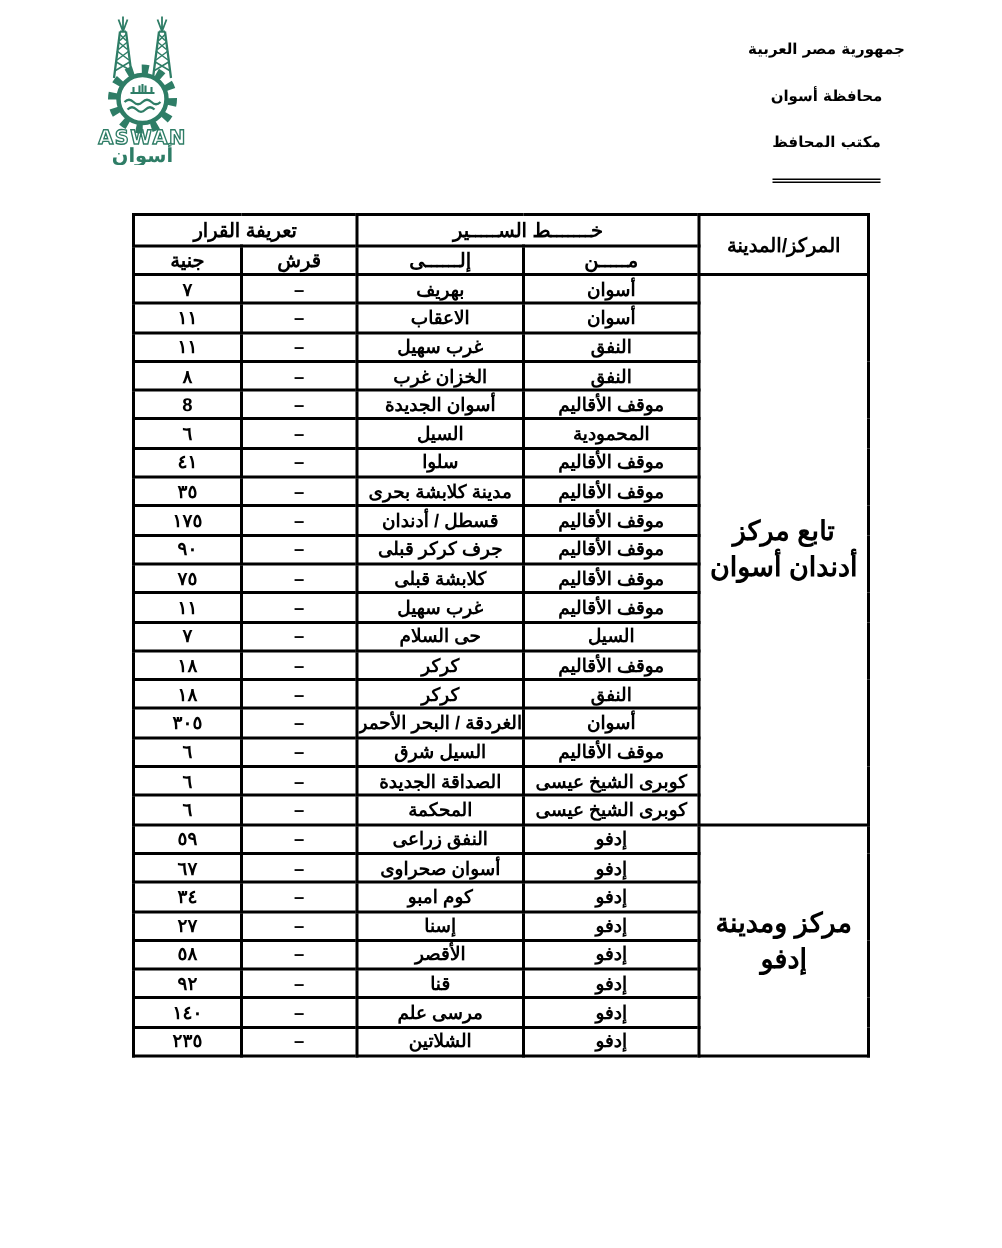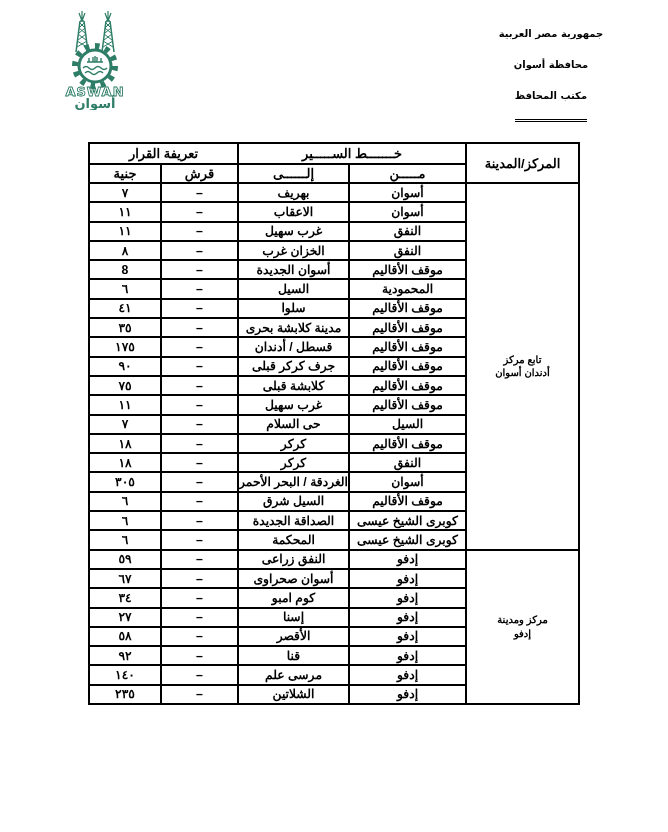--- a/index.html
+++ b/index.html
@@ -35,21 +35,21 @@
     border:2px solid #000;
     font-weight:bold;text-align:center;vertical-align:middle;
     padding:0;overflow:hidden;white-space:nowrap;
   }
   table.tariff thead th{font-size:13px;}
   table.tariff thead tr.r1{height:21px;}
   table.tariff thead tr.r2{height:19px;}
   table.tariff tbody tr{height:19.3px;}
   table.tariff tbody td{font-size:12.3px;}
   table.tariff td.group-cell{
-    font-size:10px;line-height:1.35;white-space:normal;
+    font-size:18px;line-height:1.35;white-space:normal;
     vertical-align:middle;
   }
 </style>
 </head>
 <body>
 
 <div class="page">
 
   <div class="logo">
     <svg width="98" height="104" viewBox="0 0 98 104">

